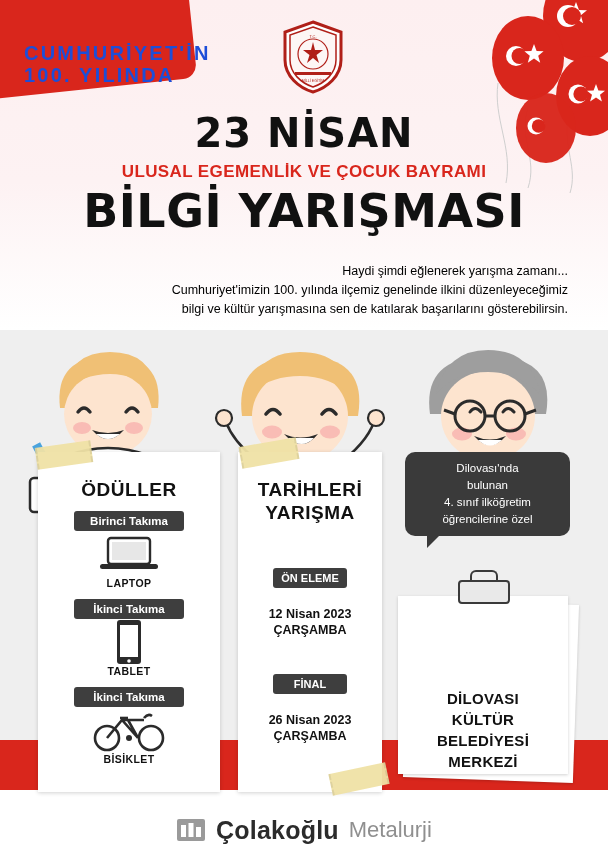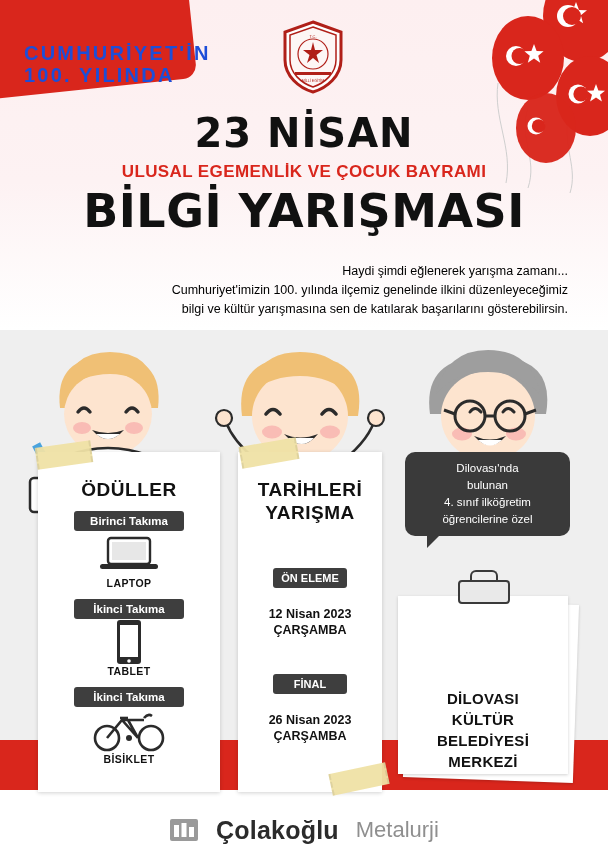--- a/index.html
+++ b/index.html
@@ -124,21 +124,21 @@
   .clip-paper { position:absolute; left:0; top:4px; width:170px; height:178px; background:#fff; box-shadow:0 1px 3px rgba(0,0,0,.18);}
   .clip-metal { position:absolute; left:60px; top:-12px; width:52px; height:24px; background:#e9e9e9; border:2px solid #3a3a3a; border-radius:4px; z-index:3;}
   .clip-metal2{ position:absolute; left:72px; top:-22px; width:28px; height:14px; border:2px solid #3a3a3a; border-bottom:none; border-radius:6px 6px 0 0; z-index:3;}
   .clip-text {
     position:absolute; left:0; top:56px; width:170px; text-align:center;
     font-size:15px; font-weight:bold; color:#111; line-height:21px; letter-spacing:.3px;margin-top:40px;
   }
   
   .footer {
     position:absolute; left:0; top:800px; width:608px; height:60px; z-index:9;
-    display:flex; align-items:center; justify-content:center; gap:17px;
+    display:flex; align-items:center; justify-content:center; gap:10px;
   }
   .f-logo { width:30px; height:30px; }
   .f-name { font-size:25px; font-weight:bold; color:#2b2b2b; letter-spacing:.2px;}
   .f-sub  { font-size:22px; color:#8f8f8f; }
 </style>
 </head>
 <body>
 
 <div class="poster">
 

